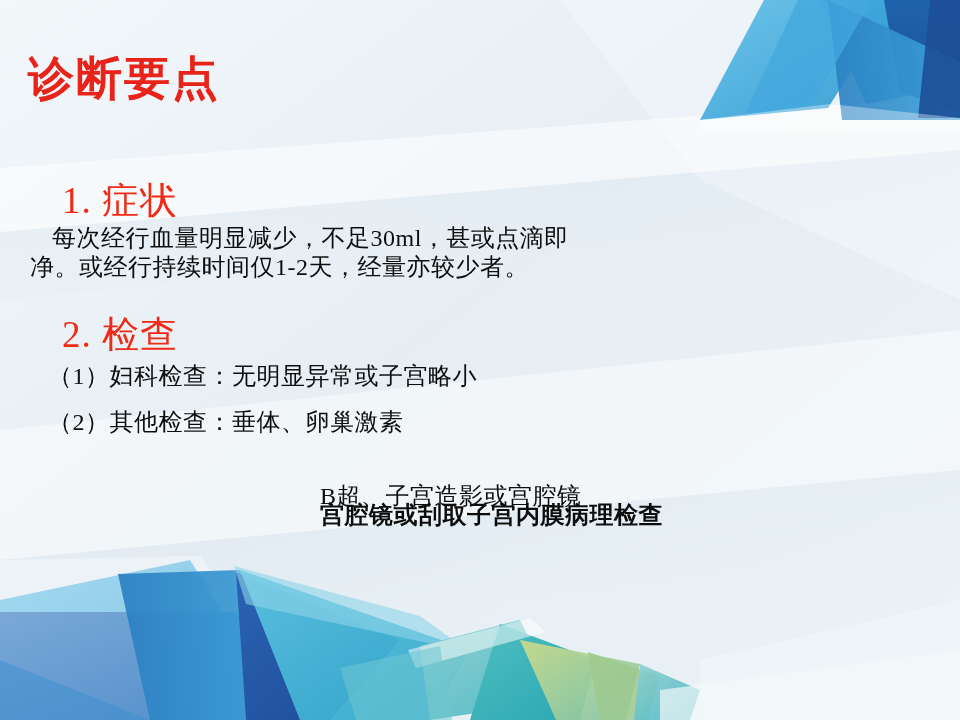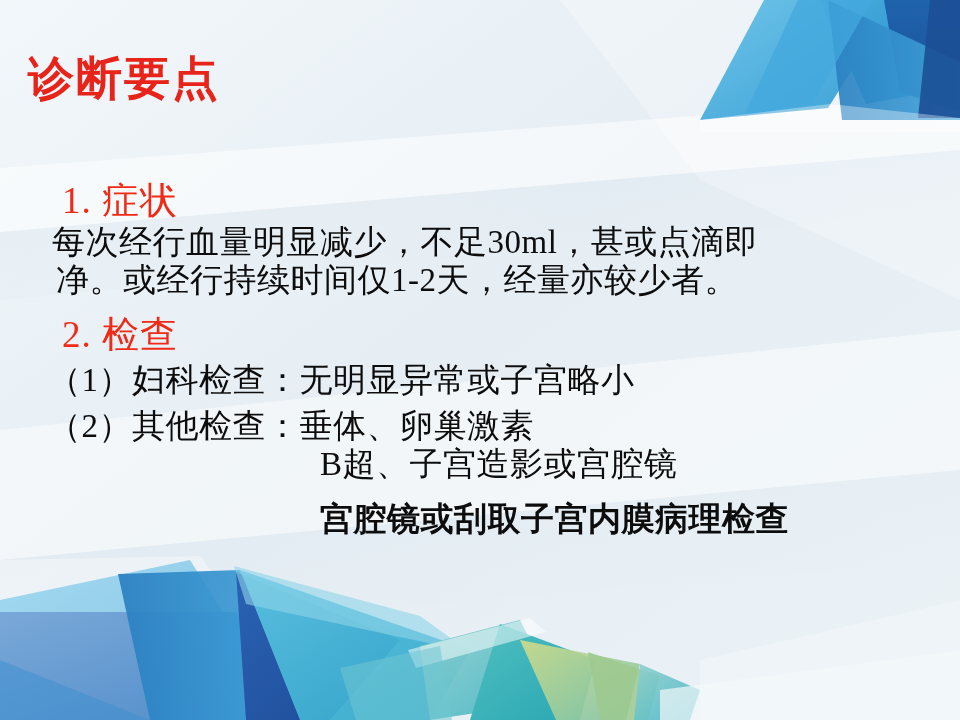--- a/index.html
+++ b/index.html
@@ -63,33 +63,33 @@
     font-weight: 400;
     white-space: nowrap;
     letter-spacing: 1px;
     margin-left: 36px;
   }
   .heading-1 { left: 26px; top: 182px; }
   .heading-2 { left: 26px; top: 316px; }
 
   .body-line {
     position: absolute;
-    font-size: 33px;
+    font-size: 24px;
     line-height: 1;
     color: #0d0d0d;
     white-space: nowrap;
     letter-spacing: 0.5px;
   }
 
   .p1-l1 { left: 52px; top: 226px; }
-  .p1-l2 { left: 30px; top: 264px; margin-left: 26px; }
+  .p1-l2 { left: 30px; top: 255px; }
 
   .sub-1 { left: 48px; top: 364px; }
   .sub-2 { left: 48px; top: 410px; }
-  .sub-2b { left: 320px; top: 448px; }
+  .sub-2b { left: 320px; top: 484px; }
   .sub-2c { left: 320px; top: 503px; font-weight: bold; }
 </style>
 </head>
 <body>
 
 <div class="slide">
 
   <svg class="bg-svg" viewBox="0 0 960 720" preserveAspectRatio="none">
     <defs>
       <linearGradient id="gBase" x1="0" y1="0" x2="1" y2="1">

